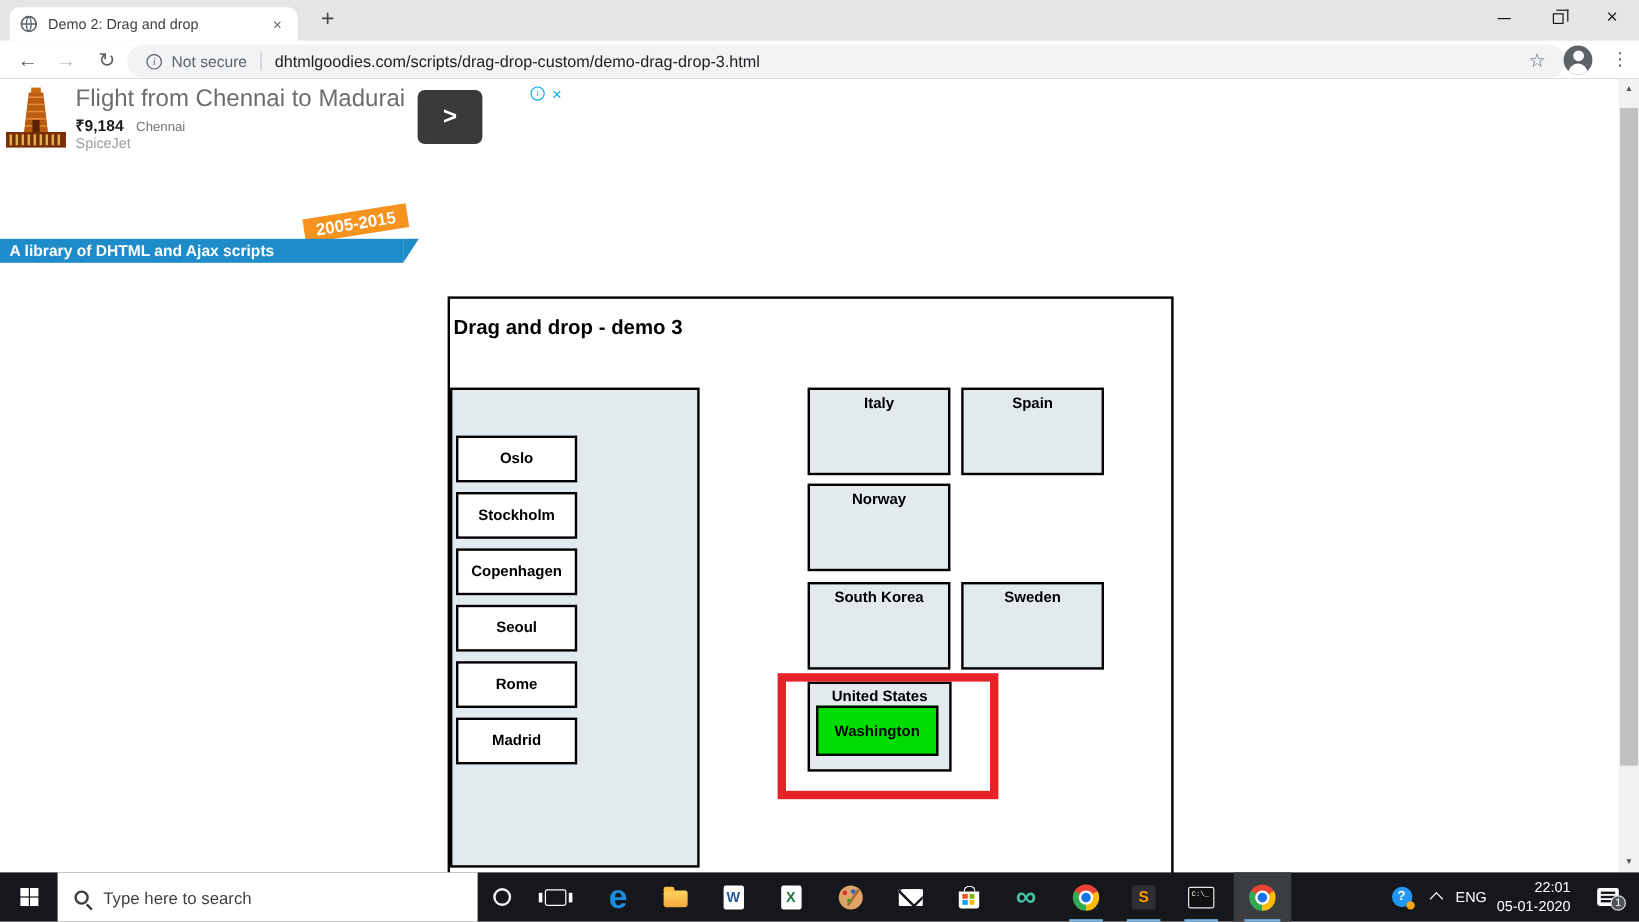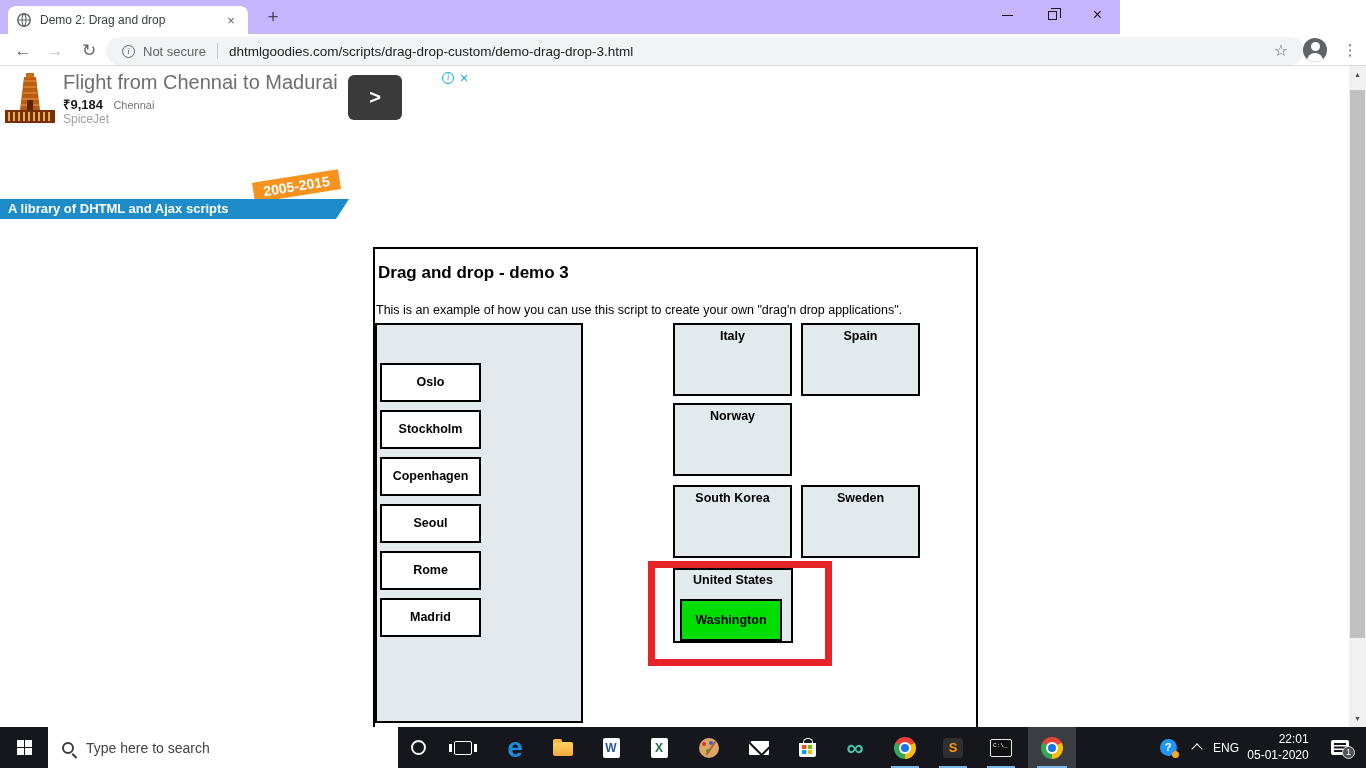--- a/index.html
+++ b/index.html
@@ -1,21 +1,21 @@
 <!DOCTYPE html>
 <html><head>
 <meta charset="utf-8">
 <style>
   * { box-sizing: border-box; margin: 0; padding: 0; }
   html,body { width:1366px; height:768px; overflow:hidden;
               font-family:"Liberation Sans", sans-serif; background:#fff; }
   .screen { position:absolute; left:0; top:0; width:1366px; height:768px; }
 
   
-  .tabstrip { position:absolute; left:0; top:0; width:1120px; height:34px; background:#c4b5fd; }
+  .tabstrip { position:absolute; left:0; top:0; width:1366px; height:34px; background:#e5e5e5; }
   .tab { position:absolute; left:8px; top:6px; width:240px; height:28px; background:#fff;
          border-radius:8px 8px 0 0; display:flex; align-items:center; padding:0 8px; }
   .tab-title { font-size:12px; color:#3c4043; flex:1; margin-left:8px; white-space:nowrap;
                overflow:hidden; }
   .tab-close { font-size:13px; color:#5f6368; width:18px; text-align:center; }
   .newtab { position:absolute; left:260px; top:4px; width:26px; height:26px; font-size:19px;
             color:#45494d; text-align:center; line-height:26px; }
   .wincontrols { position:absolute; right:0; top:0; height:30px; display:flex; }
   .winbtn { width:45px; height:30px; display:flex; align-items:center; justify-content:center;
             color:#1a1a1a; font-size:14px; }
@@ -89,21 +89,21 @@
   .citybox { position:absolute; left:3px; width:101px; height:39px; background:#fff;
              border:2px solid #000; font-size:12.5px; font-weight:bold; text-align:center;
              line-height:35px; color:#000; }
   .countries { position:absolute; left:298px; top:74px; width:260px; height:340px; }
   .countrybox { position:absolute; width:119px; height:73px; font-size:12.5px; font-weight:bold;
                 text-align:center; padding-top:4px; color:#000; background:#e2eaee;
                 border:2px solid #000; }
   .usbox { position:absolute; left:0; top:245px; width:120px; height:75px; background:#e2eaee;
            border:2px solid #000; font-size:12.5px; font-weight:bold; text-align:center;
            padding-top:3px; color:#000; }
-  .washington { position:absolute; left:5px; top:29px; width:102px; height:42px; background:#00dd00;
+  .washington { position:absolute; left:5px; top:18px; width:102px; height:42px; background:#00dd00;
                 border:2px solid #000; font-size:12.5px; font-weight:bold; text-align:center;
                 line-height:38px; color:#000; }
   .red-highlight { position:absolute; left:273px; top:312px; width:184px; height:105px;
                    border:7px solid #e62329; z-index:3; }
 
   
   .scrollbar { position:absolute; right:0; top:66px; width:17px; height:661px; background:#f1f1f1; }
   .scroll-arrow { position:absolute; left:0; width:17px; height:17px; font-size:7px; color:#505050;
                   text-align:center; line-height:17px; }
   .scroll-thumb { position:absolute; left:1px; top:24px; width:15px; height:548px; background:#c1c1c1; }
@@ -268,21 +268,20 @@
       <span class="ad-info">i</span>
       <span class="ad-x">×</span>
     </div>
 
     <div class="logo-ribbon">2005-2015</div>
     <div class="logo-tagline">A library of DHTML and Ajax scripts</div>
     <div class="logo-fold"></div>
 
     <div class="main-box">
       <div class="demo-title">Drag and drop - demo 3</div>
-      <div class="demo-desc">This is an example of how you can use this script to create your own "drag'n drop applications".</div>
 
       <div class="panel capitals-panel">
         <div class="capitals-label">Capitals</div>
         <div class="citybox" style="top:38px;">Oslo</div>
         <div class="citybox" style="top:85px;">Stockholm</div>
         <div class="citybox" style="top:132px;">Copenhagen</div>
         <div class="citybox" style="top:179px;">Seoul</div>
         <div class="citybox" style="top:226px;">Rome</div>
         <div class="citybox" style="top:273px;">Madrid</div>
       </div>

